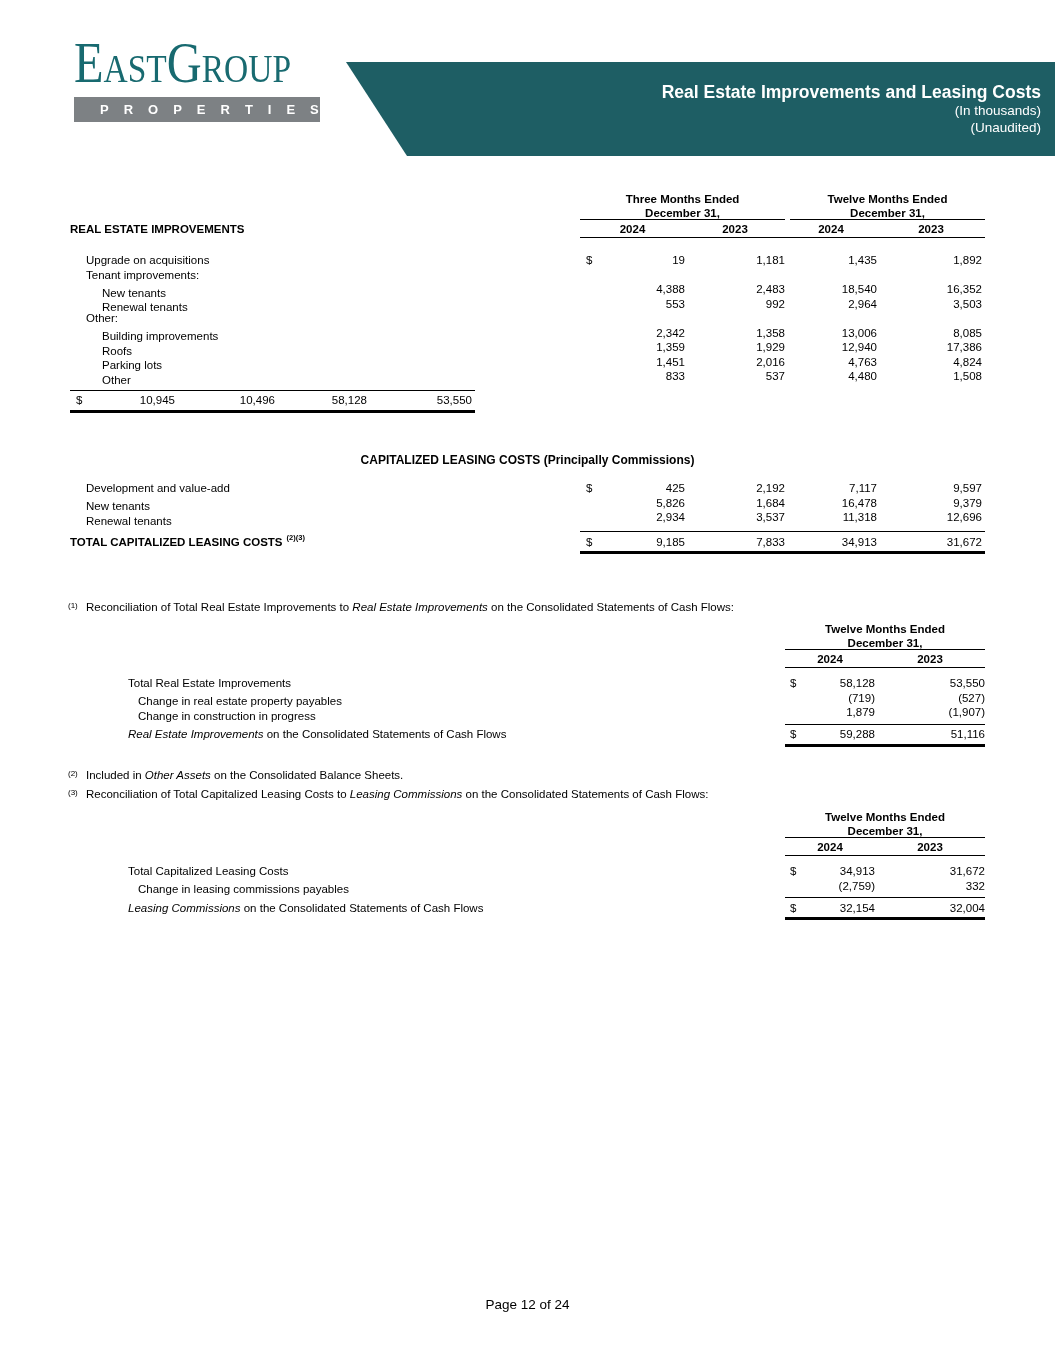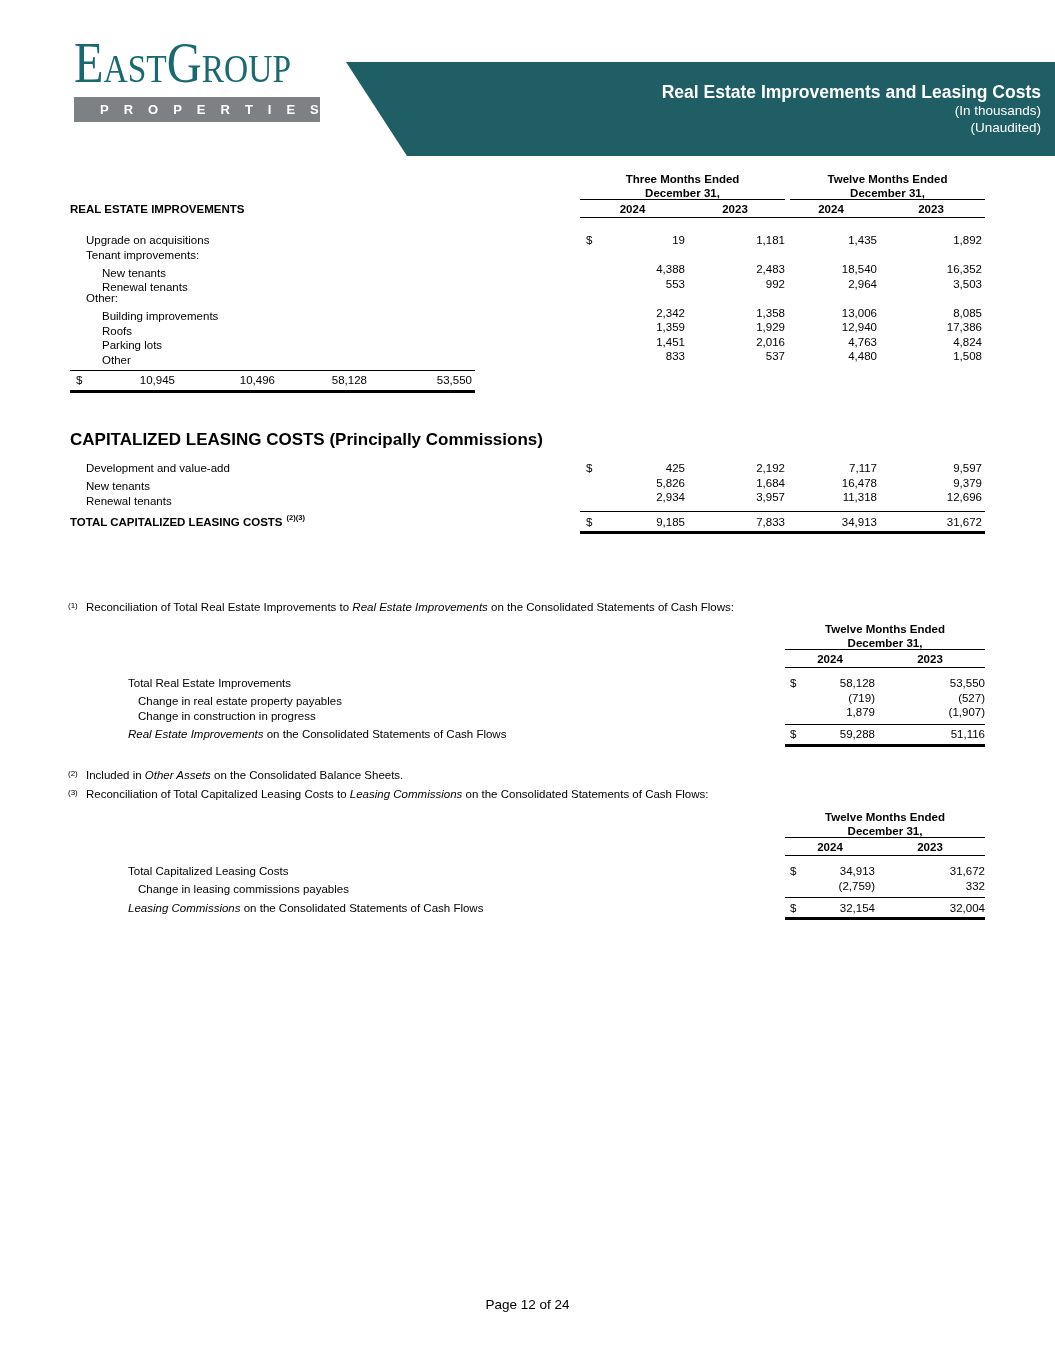--- a/index.html
+++ b/index.html
@@ -57,24 +57,24 @@
   .h-g1{width:205px;text-align:center;}
   .h-gap{width:5px;}
   .h-g2{width:195px;text-align:center;}
   .uline{border-bottom:1.5px solid #000;}
   .years-row{display:flex;height:14.5px;line-height:14.5px;font-size:11.5px;margin-top:1.5px;}
   .y-title{flex:1;font-weight:bold;white-space:nowrap;}
   .y{font-weight:bold;text-align:center;}
   .y1{width:105px;}.y2{width:100px;}.y3{width:92px;}.y4{width:108px;}
   .full-rule{margin-left:510px;width:405px;border-top:1.5px solid #000;margin-top:1px;}
 
-  .block-main{left:70px;top:172px;width:915px;}
+  .block-main{left:70px;top:192px;width:915px;}
   .rows-group{margin-top:15px;}
   .mt-total{margin-top:6px;}
-  .sec2-title{margin-top:40px;font-size:17px;height:14.5px;line-height:14.5px;}
+  .sec2-title{margin-top:40px;font-size:12px;height:14.5px;line-height:14.5px;text-align:center;}
   .sec2-rows{margin-top:14px;}
 
   
   .fn{display:flex;font-size:11.5px;line-height:14px;}
   .fn-marker{width:18px;flex:none;font-size:8px;line-height:11px;}
   .fn-text{flex:1;white-space:nowrap;}
 
   
   .r-hrow{display:flex;font-size:11.5px;font-weight:bold;height:14px;line-height:14px;}
   .r-spacer{flex:1;}
@@ -255,21 +255,21 @@
           <span class="cell c2">1,684</span>
           <span class="cell c3">16,478</span>
           <span class="cell c4">9,379</span>
         </div>
       </div>
       <div class="row">
         <span class="lbl ind1">Renewal tenants</span>
         <div class="nums">
           <span class="cell c-d"></span>
           <span class="cell c1">2,934</span>
-          <span class="cell c2">3,957</span>
+          <span class="cell c2">3,537</span>
           <span class="cell c3">11,318</span>
           <span class="cell c4">12,696</span>
         </div>
       </div>
     </div>
 
     <div class="row total mt-total">
       <span class="lbl bold">
         <span>TOTAL CAPITALIZED LEASING COSTS</span><sup class="fn-sup">(2)(3)</sup>
       </span>

